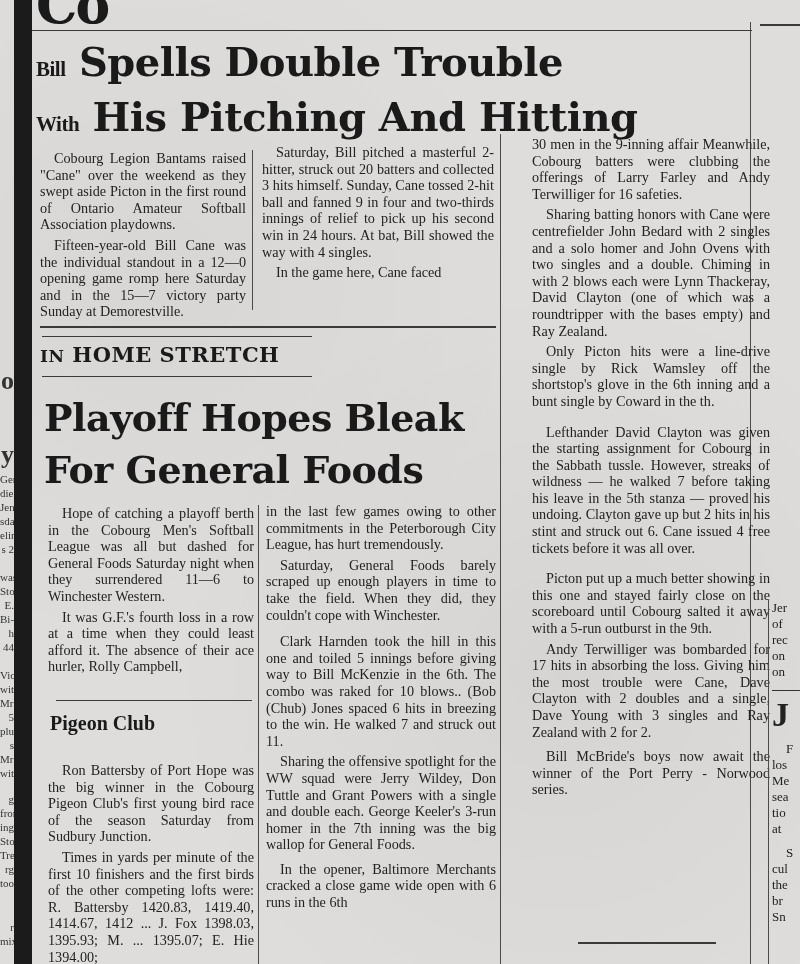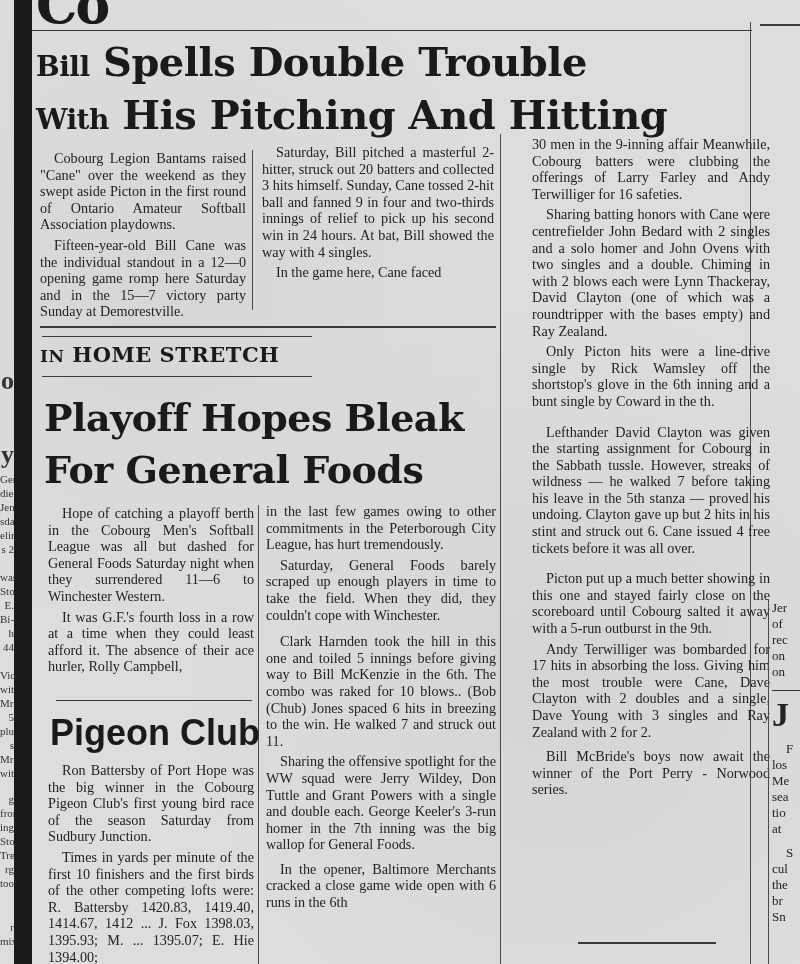--- a/index.html
+++ b/index.html
@@ -28,21 +28,21 @@
     font-family:"DejaVu Serif", serif; font-weight:bold;
     font-size:52px; color:#1a1a1a; letter-spacing:-2px;
   }
 
   .headline-main {
     position:absolute; left:36px; top:38px; width:720px;
     font-family:"DejaVu Serif", serif; font-weight:900;
     font-size:40px; line-height:48px; color:#1a1a1a;
     letter-spacing:-0.5px;
   }
-  .headline-main .small-word { font-size:28px; }
+  .headline-main .small-word { font-size:21px;font-family:Liberation Serif, serif; }
 
   .col-text {
     position:absolute;
     font-family:"Liberation Serif", serif;
     font-size:14.2px; line-height:16.6px;
     color:#222;
     text-align:justify;
   }
   .col-text p { margin:0; text-indent:0; }
   .col-text p.indent { text-indent:14px; }
@@ -57,22 +57,22 @@
 
   .headline-two {
     position:absolute; left:44px; top:392px; width:450px;
     font-family:"DejaVu Serif", serif; font-weight:900;
     font-size:38px; line-height:52px; color:#1a1a1a;
     letter-spacing:-0.5px;
   }
 
   .headline-pigeon {
     position:absolute; left:50px; top:712px;
-    font-family:Liberation Sans, sans-serif; font-weight:900;
-    font-size:36px; color:#1a1a1a;
+    font-family:Liberation Serif, serif; font-weight:900;
+    font-size:20px; color:#1a1a1a;
   }
 
   .margin-left {
     position:absolute; left:0px; top:330px; width:14px;
     font-family:"Liberation Serif", serif; font-size:11px; line-height:14px;
     color:#333; overflow:hidden; text-align:right;
   }
   .margin-left .big { font-size:26px; font-weight:bold; line-height:34px; }
 
   .margin-right {

